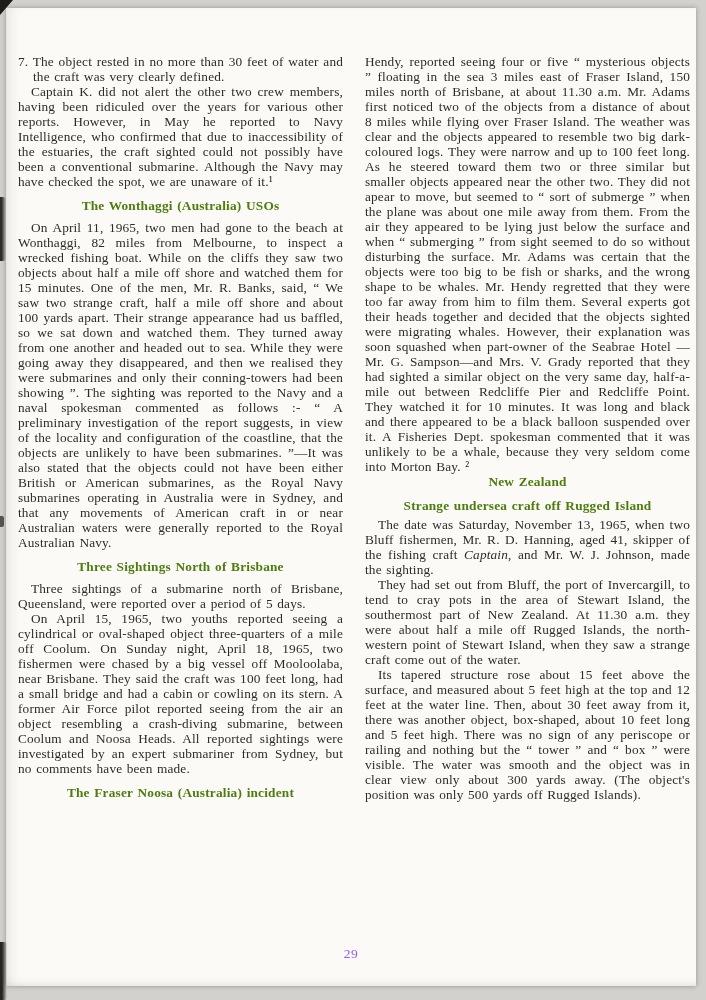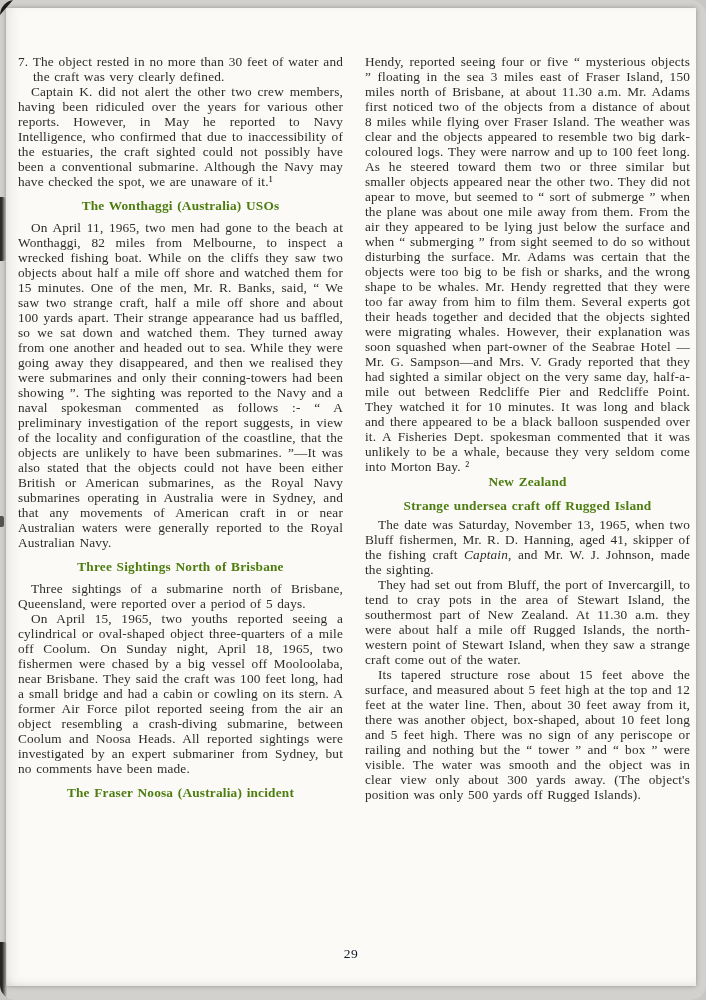--- a/index.html
+++ b/index.html
@@ -6,21 +6,20 @@
   html, body { width:706px; height:1000px; }
   body {
     font-family: "Liberation Serif", "DejaVu Serif", serif;
     background:#c9c7c3;
   }
   .scan {
     position:relative;
     width:706px; height:1000px;
     background:#d3d1cd;
     overflow:hidden;
-    border-radius:15px;
   }
   .page {
     position:absolute;
     left:6px; top:8px; right:10px; bottom:14px;
     background:#fbfaf6;
     box-shadow: 0 0 5px rgba(0,0,0,0.30),
                 inset 10px 0 14px -8px rgba(0,0,0,0.12),
                 inset 0 -8px 10px -7px rgba(0,0,0,0.10);
   }
   
@@ -74,21 +73,21 @@
     color:#4d7c0f;
   }
   .heading.line1 { margin-bottom:4px; }
   .heading.line2 { margin-top:0; }
   .vessel-name { font-style:italic; }
   .page-number {
     position:absolute;
     left:0; right:0; bottom:24px;
     text-align:center;
     font-size:13.5px;
-    color:#0f172a;
+    color:#8b5cf6;
     letter-spacing:0.5px;
   }
 </style>
 </head>
 <body>
 
 <div class="scan">
 
   <div class="corner-tl"></div>
   <div class="edge-a"></div>

